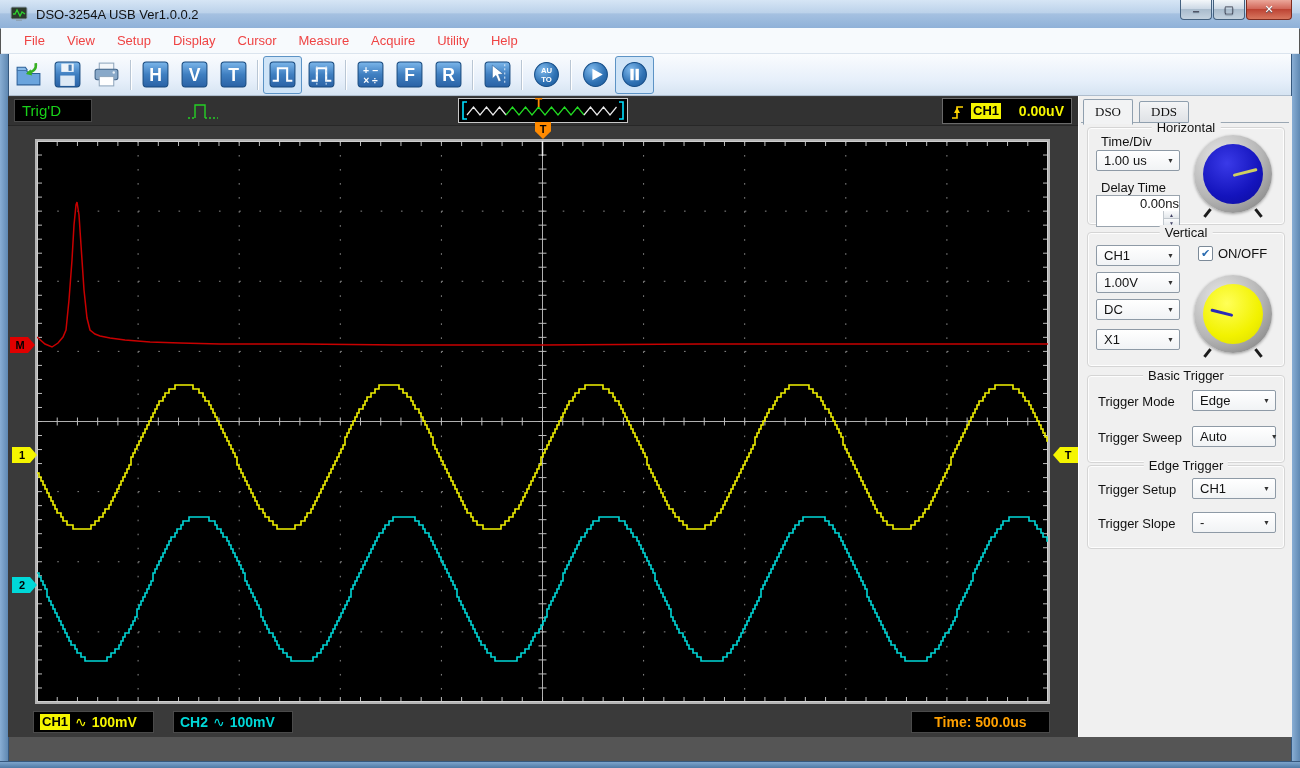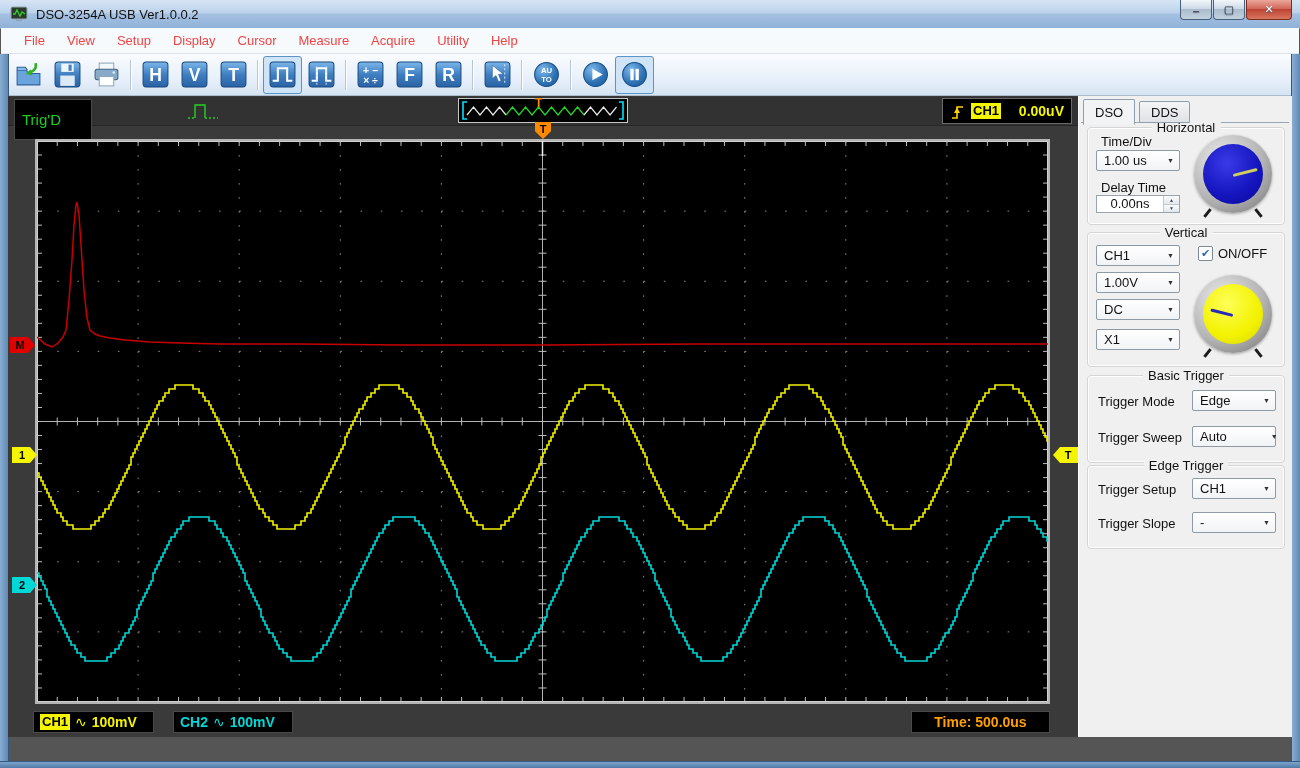--- a/index.html
+++ b/index.html
@@ -36,21 +36,21 @@
   .frame-left,.frame-right{position:absolute;top:54px;bottom:0;width:8px;
     background:linear-gradient(90deg,#89aed4,#5f88b2);}
   .frame-left{left:0;border-right:1px solid #36587e;}
   .frame-right{right:0;border-left:1px solid #36587e;}
   .frame-bottom{position:absolute;left:0;right:0;bottom:0;height:6px;
     background:linear-gradient(#7da4cc,#4f7aa6);border-top:1px solid #36587e;}
 
   
   .work{position:absolute;left:8px;top:96px;width:1070px;height:641px;background:#3a3a3a;border-right:2px solid #ececec;box-sizing:content-box;}
   .trigstrip{position:absolute;left:8px;top:97px;width:1070px;height:28px;background:#323232;border-bottom:1px solid #272727;}
-  .trigd{position:absolute;left:6px;top:2px;width:78px;height:41px;background:#000;border:1px solid #4a4a4a;
+  .trigd{position:absolute;left:6px;top:2px;width:78px;height:23px;background:#000;border:1px solid #4a4a4a;
     color:#19d119;font-size:15px;display:flex;align-items:center;padding-left:7px;box-sizing:border-box;}
   .pulseglyph{position:absolute;left:178px;top:3px;}
   .preview{position:absolute;left:450px;top:1px;width:170px;height:25px;background:#000;border:1px solid #c7c7c7;box-sizing:border-box;}
   .pv-t{position:absolute;left:527px;top:-1px;color:#ff8a00;font-weight:bold;font-size:12px;z-index:3;}
   .readout{position:absolute;right:6px;top:1px;width:130px;height:26px;background:#000;border:1px solid #6a6a6a;
     box-sizing:border-box;display:flex;align-items:center;padding:0 7px;gap:6px;}
   .ch-badge{background:#f5f500;color:#000;font-weight:bold;font-size:13px;padding:0 2px;line-height:16px;}
   .rvalue{color:#f5f500;font-weight:bold;font-size:14px;margin-left:auto;}
 
   
@@ -73,30 +73,30 @@
   .chbox{position:absolute;height:22px;background:#000;border:1px solid #4a4a4a;box-sizing:border-box;
     display:flex;align-items:center;padding:0 6px;gap:5px;font-size:14px;font-weight:bold;}
   .chbox .tilde{font-family:"DejaVu Sans",sans-serif;font-weight:normal;}
   .ch1box{left:33px;top:711px;width:121px;color:#f5f500;}
   .ch2box{left:173px;top:711px;width:120px;color:#00d8d8;}
   .timebox{left:911px;top:711px;width:139px;color:#ffa000;justify-content:center;}
 
   
   .rpanel{position:absolute;left:1078px;top:96px;width:214px;height:641px;background:#f0f0f0;border-left:1px solid #fdfdfd;box-sizing:border-box;font-size:13px;color:#111;}
   .tabline{position:absolute;left:2px;right:3px;top:26px;border-top:1px solid #9aa7b3;}
-  .tab{position:absolute;padding:0 11px;border:1px solid #8f9fae;border-radius:2px 2px 0 0;display:flex;align-items:center;}
+  .tab{position:absolute;padding:0 11px;border:1px solid #8f9fae;border-radius:2px 2px 0 0;display:flex;align-items:center;font-family:Liberation Serif, serif;}
   .tab.active{left:4px;top:3px;height:24px;background:#f2f3f4;border-bottom:1px solid #f0f0f0;z-index:2;}
   .tab.inactive{left:60px;top:5px;height:20px;background:linear-gradient(#f4f5f6,#dfe2e6);z-index:1;}
   .group{position:absolute;left:8px;width:196px;border:1px solid #d5d5d5;border-radius:4px;box-shadow:inset 0 0 0 1px #fdfdfd;}
   .gtitle{position:absolute;top:-8px;left:50%;transform:translateX(-50%);background:#f0f0f0;padding:0 5px;white-space:nowrap;}
   .glabel{position:absolute;white-space:nowrap;}
   .combo{position:absolute;width:84px;height:21px;border:1px solid #8e9aa6;border-radius:2px;
     background:linear-gradient(#fff,#f1f3f5);display:flex;align-items:center;box-sizing:border-box;padding-left:7px;}
   .carr{margin-left:auto;margin-right:5px;font-size:7px;color:#333;}
-  .spin{position:absolute;width:84px;height:18px;border:1px solid #9aa4ae;background:#fff;display:flex;align-items:flex-start;box-sizing:border-box;}
+  .spin{position:absolute;width:84px;height:32px;border:1px solid #9aa4ae;background:#fff;display:flex;align-items:flex-end;box-sizing:border-box;flex-direction:column;}
   .sval{flex:1;text-align:center;}
   .sbtns{display:flex;flex-direction:column;width:15px;height:100%;border-left:1px solid #c2c8ce;}
   .sb{flex:1;font-size:5px;color:#446;display:flex;align-items:center;justify-content:center;
     background:linear-gradient(#fafbfc,#e3e7eb);border-bottom:1px solid #c2c8ce;}
   .sb:last-child{border-bottom:none;}
   .chk{position:absolute;display:flex;align-items:center;gap:5px;}
   .chk .box{width:13px;height:13px;border:1px solid #7c8a98;border-radius:2px;background:#fff;
     font-size:11px;line-height:12px;text-align:center;color:#2b6cb0;}
   .knob{position:absolute;width:78px;height:78px;border-radius:50%;
     background:radial-gradient(circle at 35% 30%,#e8e8e8,#b5b5b5 55%,#8c8c8c 82%,#757575);

